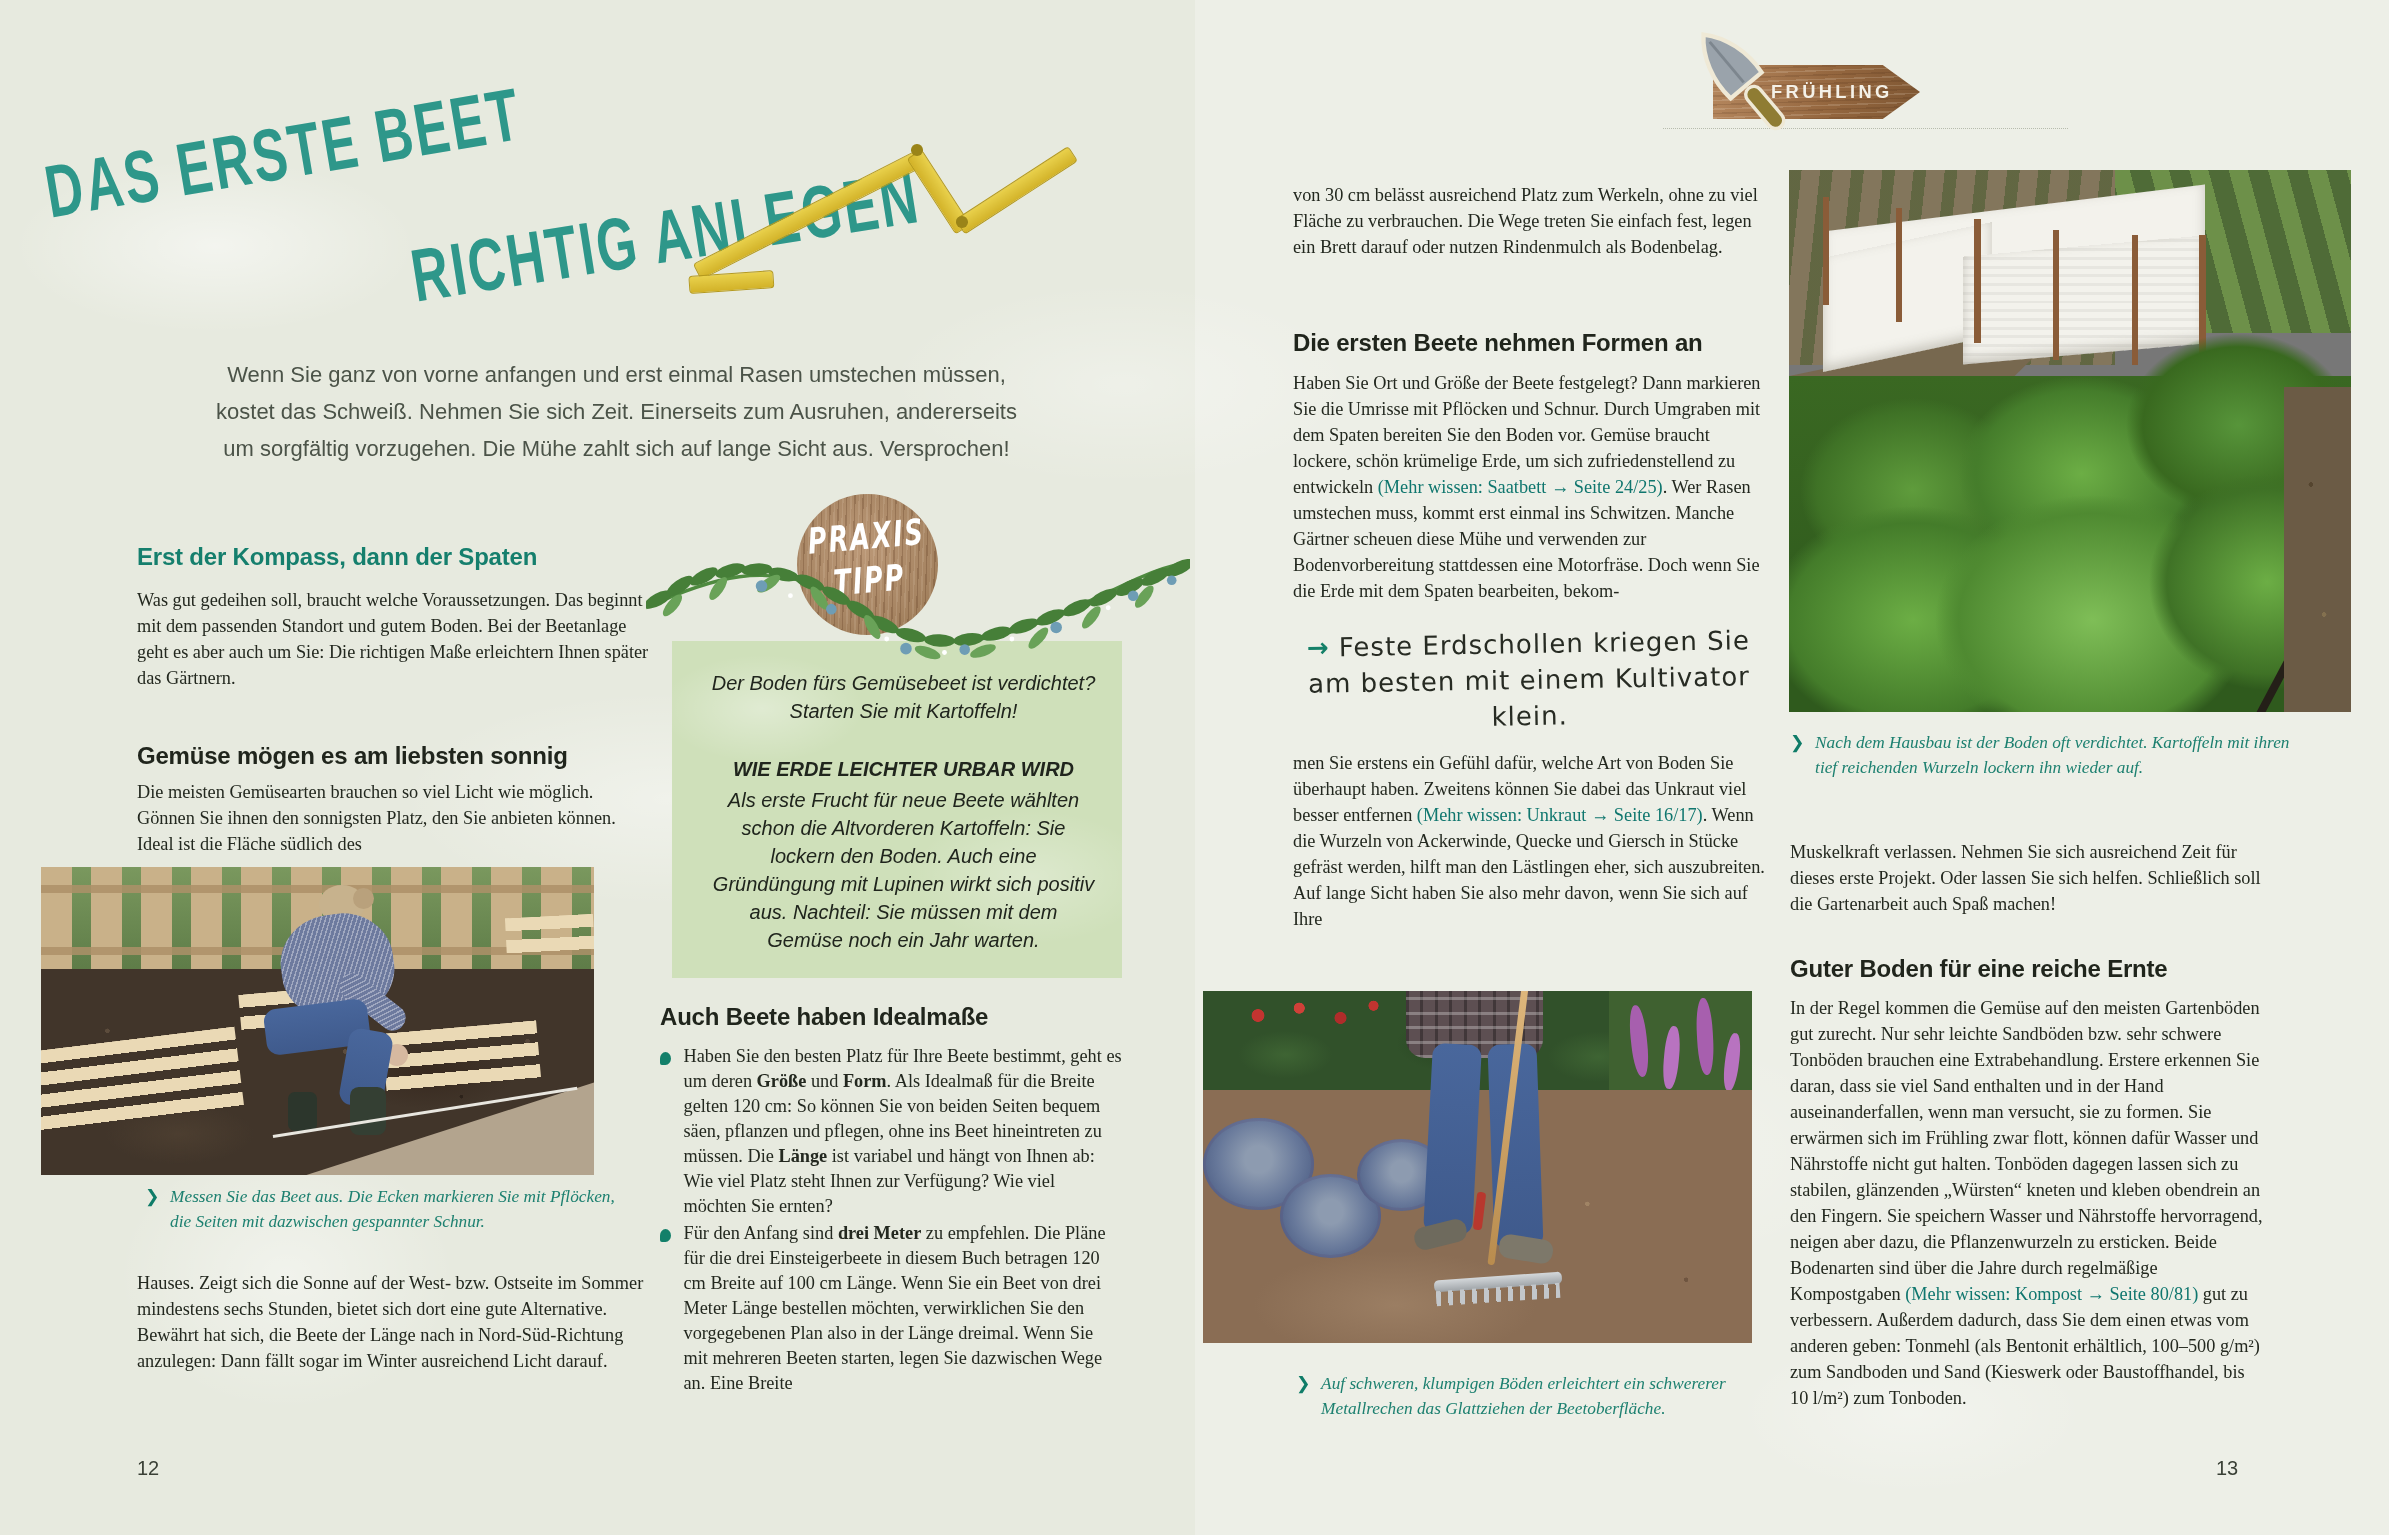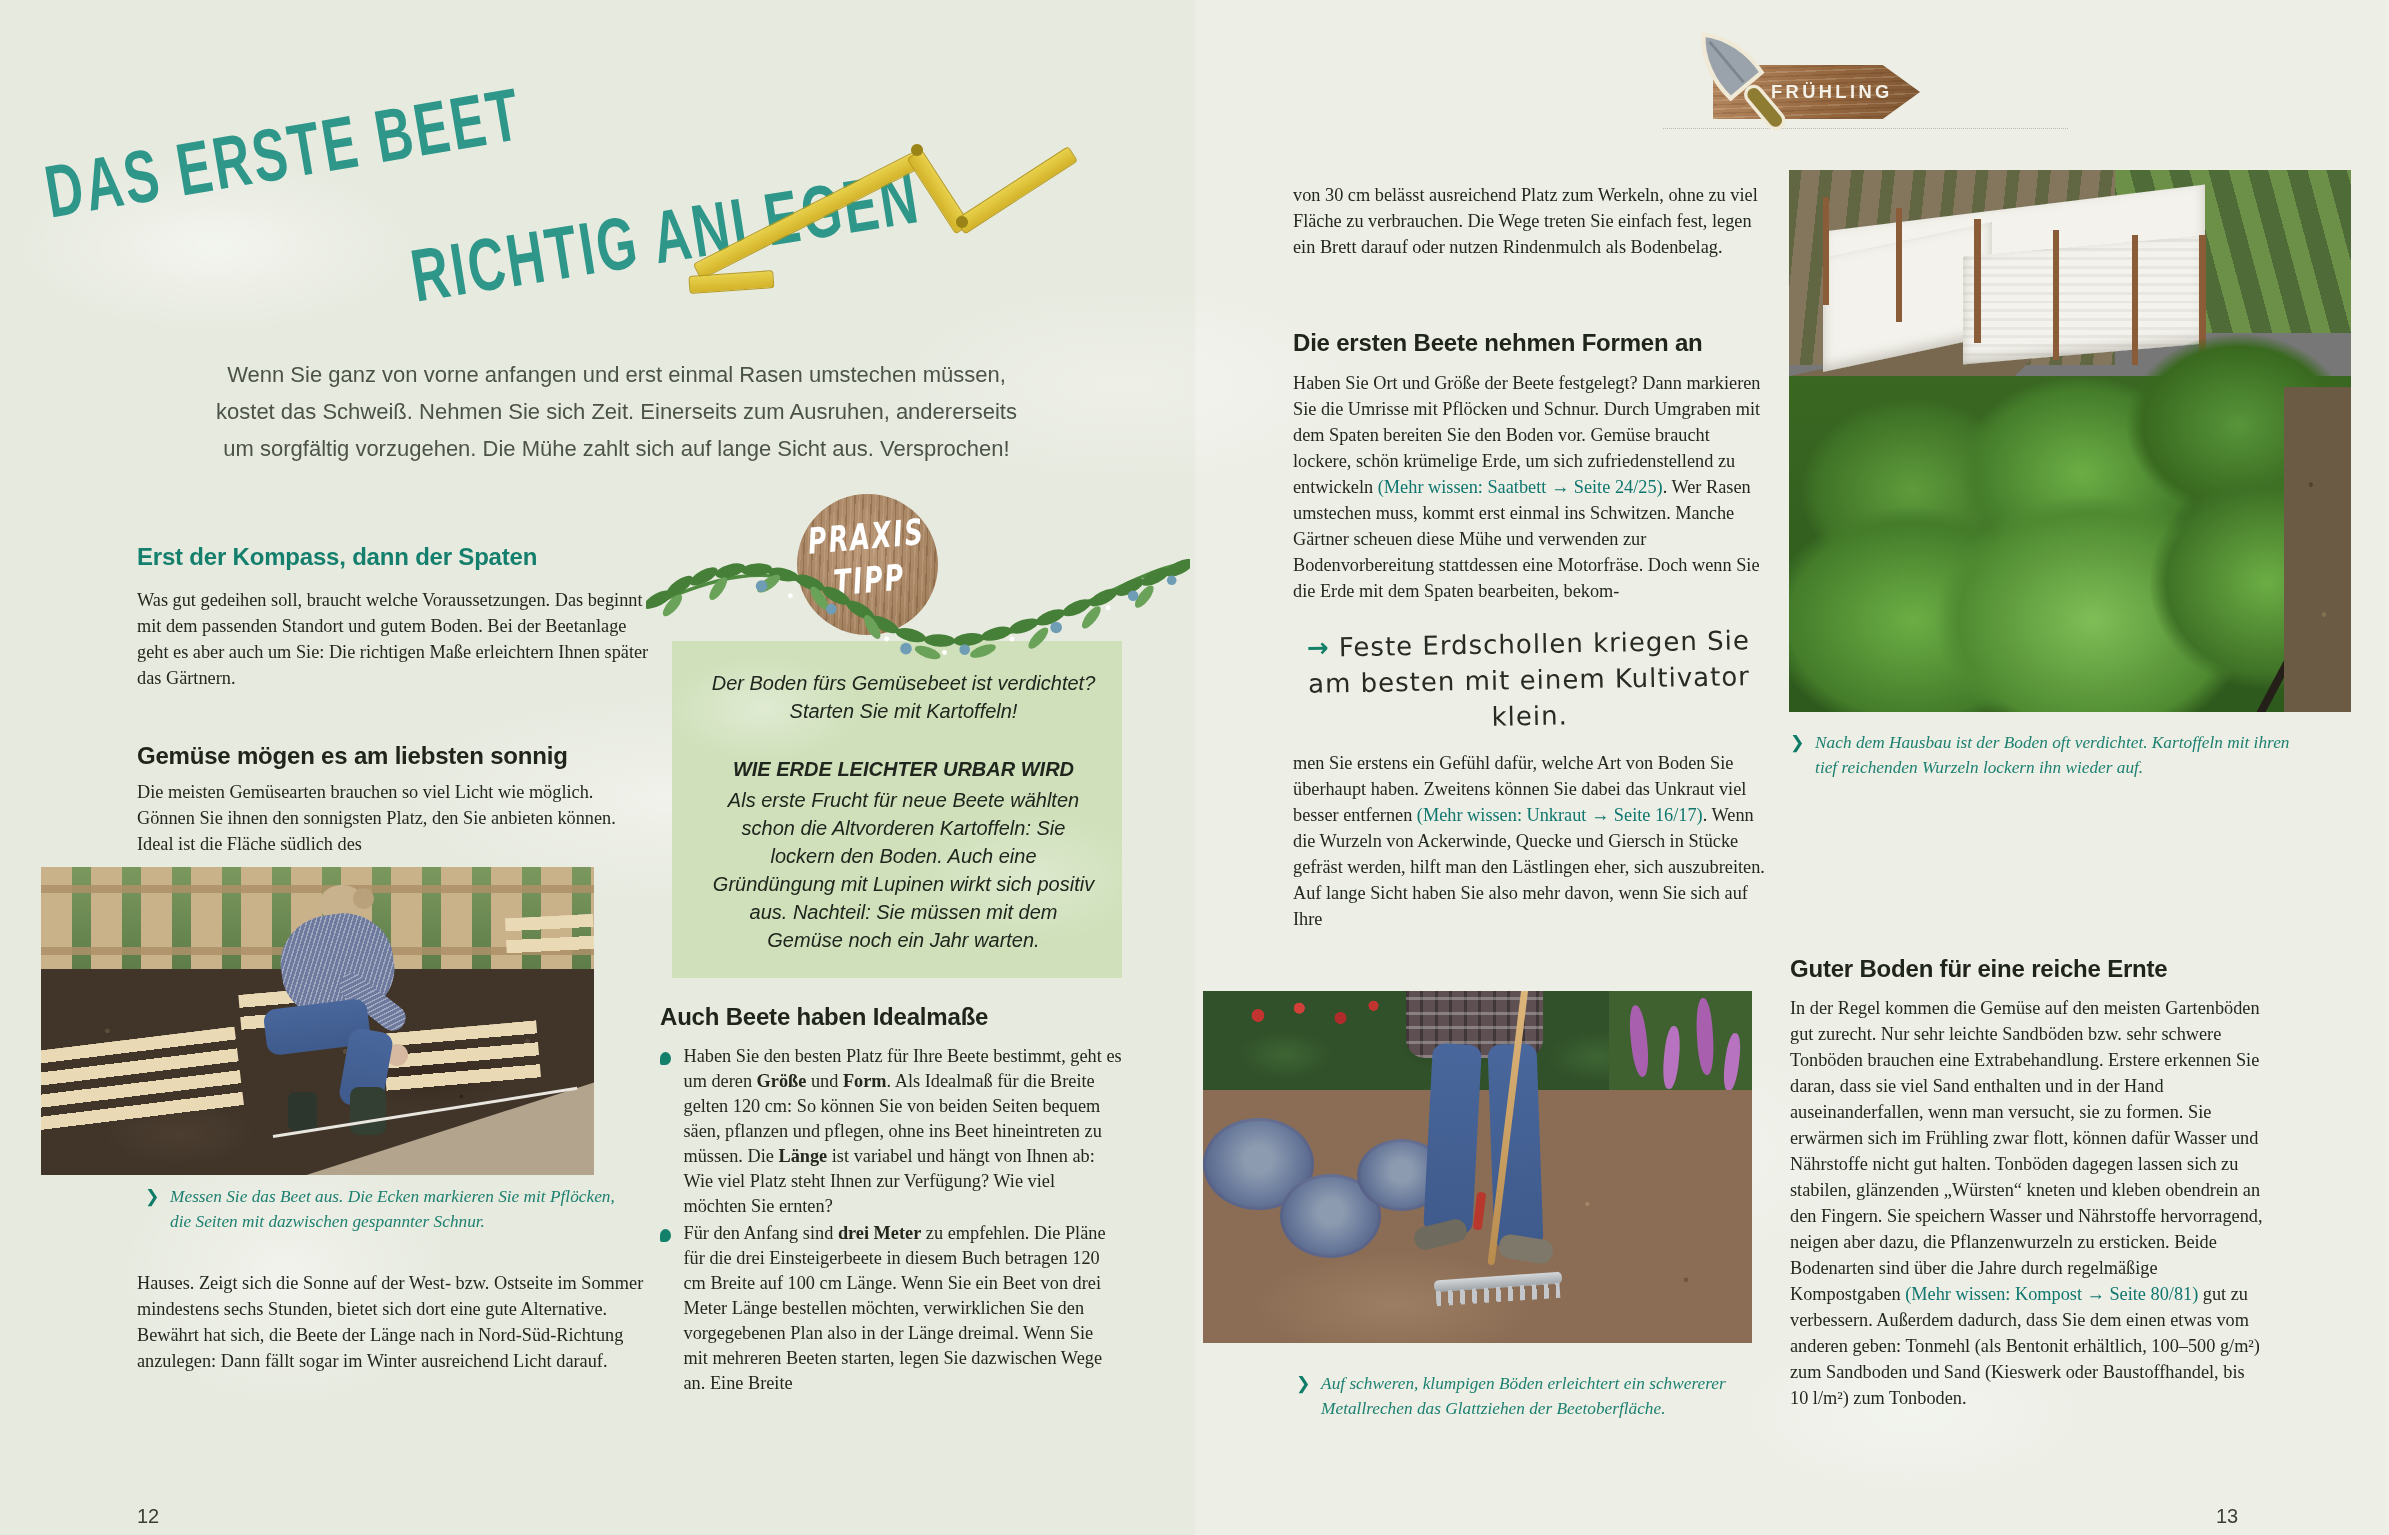--- a/index.html
+++ b/index.html
@@ -36,21 +36,21 @@
   .tip-text{font-family:"Liberation Sans","DejaVu Sans",sans-serif;font-style:italic;
             font-size:20px;line-height:28px;color:#20251d;text-align:center;}
   .tip-head{font-weight:bold;}
   .hand{font-family:"DejaVu Sans",sans-serif;font-size:26px;line-height:36px;letter-spacing:1px;
         color:#272b23;text-align:center;}
   .hand .arrow{color:#158068;font-weight:bold;}
   .run-b{font-weight:bold;}
   .run-link{color:#0f766e;}
   .bullet{display:flex;gap:12.5px;margin-bottom:1.9px;}
   .dot{flex:0 0 auto;width:11px;height:13px;background:#13806a;border-radius:50% 50% 50% 1.9px;margin-top:7.7px;}
-  .pagenum{font-family:"Liberation Sans","DejaVu Sans",sans-serif;font-size:20px;color:#3a4036;margin-top:48px;}
+  .pagenum{font-family:"Liberation Sans","DejaVu Sans",sans-serif;font-size:20px;color:#3a4036;}
   
   .ruler{height:16.4px;background:linear-gradient(#e9d14c,#d2b228);border:1.4px solid #b59a1e;
          border-radius:3.9px;transform-origin:left center;}
   .joint{width:11.6px;height:11.6px;border-radius:50%;background:#9a8418;}
   
   .sign{width:207px;height:54px;background:linear-gradient(100deg,#b5875e,#95673f 55%,#7f5733);
         clip-path:polygon(0 0,82% 0,100% 50%,82% 100%,0 100%);}
   .sign-grain{position:absolute;inset:0;background:repeating-linear-gradient(178deg,rgba(255,246,230,.16) 0 1.4px,rgba(0,0,0,0) 1.4px 4.3px,rgba(60,30,10,.14) 4.3px 5.8px,rgba(0,0,0,0) 5.8px 8.7px);
         clip-path:polygon(0 0,82% 0,100% 50%,82% 100%,0 100%);}
   .sign-label{position:absolute;left:58px;top:0;width:116px;height:54px;display:flex;align-items:center;
@@ -347,18 +347,19 @@
     <div class="ph2-edge" style="left:93%;top:46%;"></div>
     <div class="abs" style="left:88%;top:40%;width:12%;height:60%;background:#6b5b45;
          background-image:radial-gradient(circle 2.4px at 40% 30%,#55452f 90%,rgba(0,0,0,0)),radial-gradient(circle 2.4px at 60% 70%,#83704f 90%,rgba(0,0,0,0));"></div>
   </div>
 
   <div class="abs cap-row" style="left:1790px;top:730px;width:520px;">
     <span class="chev">❯</span>
     <span class="caption">Nach dem Hausbau ist der Boden oft verdichtet. Kartoffeln mit ihren tief reichenden Wurzeln lockern ihn wieder auf.</span>
   </div>
 
+  <div class="abs serif-body" style="left:1790px;top:839px;width:475px;">Muskelkraft verlassen. Nehmen Sie sich ausreichend Zeit für dieses erste Projekt. Oder lassen Sie sich helfen. Schließlich soll die Gartenarbeit auch Spaß machen!</div>
   <div class="abs sans-head" style="left:1790px;top:955px;">Guter Boden für eine reiche Ernte</div>
   <div class="abs serif-body" style="left:1790px;top:995px;width:475px;"><span>In der Regel kommen die Gemüse auf den meisten Gartenböden gut zurecht. Nur sehr leichte Sandböden bzw. sehr schwere Tonböden brauchen eine Extrabe­handlung. Erstere erkennen Sie daran, dass sie viel Sand enthalten und in der Hand auseinanderfallen, wenn man versucht, sie zu formen. Sie erwärmen sich im Frühling zwar flott, können dafür Wasser und Nähr­stoffe nicht gut halten. Tonböden dagegen lassen sich zu stabilen, glänzenden „Würsten“ kneten und kleben obendrein an den Fingern. Sie speichern Wasser und Nährstoffe hervorragend, neigen aber dazu, die Pflan­zenwurzeln zu ersticken. Beide Bodenarten sind über die Jahre durch regelmäßige Kompostgaben </span><span class="run-link">(Mehr wissen: Kompost → Seite 80/81)</span><span> gut zu verbessern. Außerdem dadurch, dass Sie dem einen etwas vom anderen geben: Tonmehl (als Bentonit erhältlich, 100–500 g/m²) zum Sandboden und Sand (Kieswerk oder Baustoffhandel, bis 10 l/m²) zum Tonboden.</span></div>
 
   <div class="abs pagenum" style="left:2216px;top:1457px;width:39px;text-align:left;">13</div>
 </div>
 
 
 </body></html>

